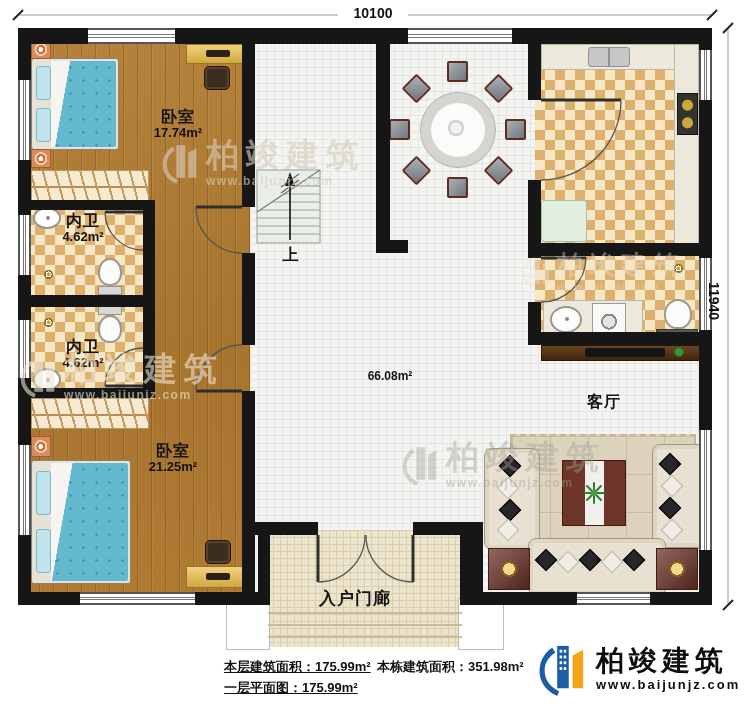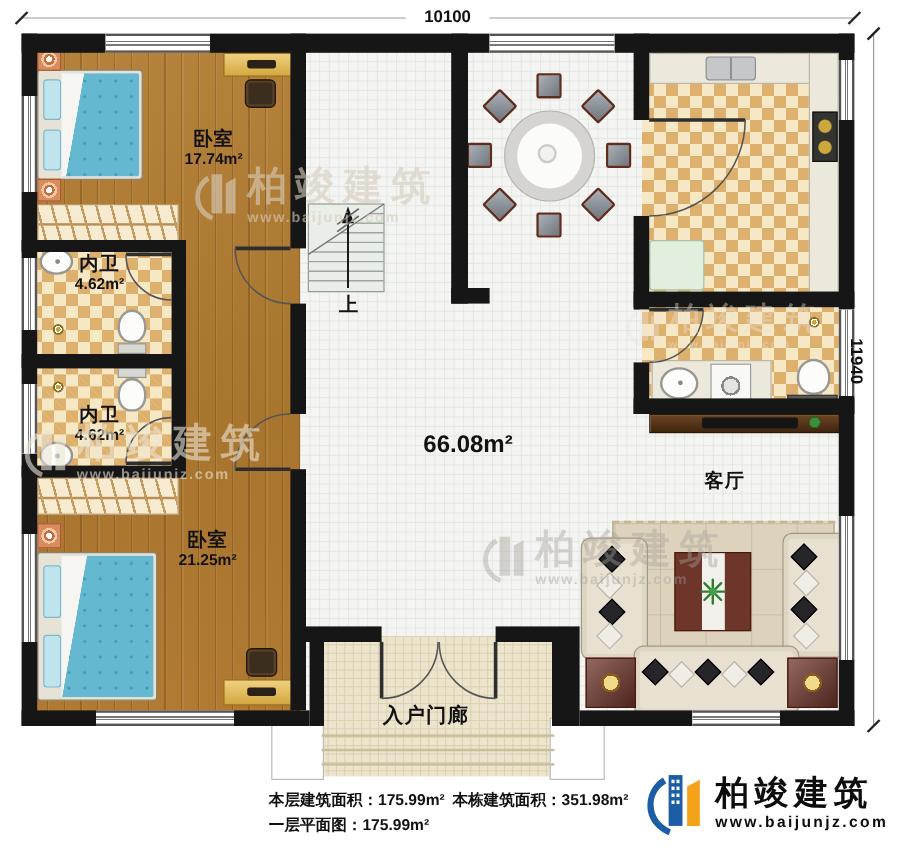--- a/index.html
+++ b/index.html
@@ -309,23 +309,23 @@
     <span class="ar">4.62m²</span>
   </div>
   <div class="rlabel" style="left:123px;top:442px;width:100px;">
     <span class="nm">卧室</span>
     <span class="ar">21.25m²</span>
   </div>
   <div class="rlabel" style="left:564px;top:393px;width:80px;">
     <span class="nm">客厅</span>
   </div>
   <div class="rlabel" style="left:340px;top:360px;width:100px;">
-    <span class="ar" style="font-size:20px;">66.08m²</span>
-  </div>
-  <div class="rlabel" style="left:295px;top:589px;width:120px;font-family:Liberation Mono, monospace;">
+    <span class="ar" style="font-size:12px;margin-top:10px;">66.08m²</span>
+  </div>
+  <div class="rlabel" style="left:295px;top:589px;width:120px;">
     <span class="nm" style="font-size:17px;">入户门廊</span>
   </div>
   <div class="rlabel" style="left:276px;top:246px;width:30px;">
     <span class="nm">上</span>
   </div>
 
   <div class="dimlabel" style="left:338px;top:5px;width:64px;text-align:center;">10100</div>
   <div class="dimlabel" style="left:722px;top:268px;width:60px;text-align:center;transform:rotate(90deg);transform-origin:0 0;background:transparent;">11940</div>
 
   <div class="wm" style="left:160px;top:138px;color:rgba(214,204,188,0.62);">
@@ -366,21 +366,21 @@
         <path d="M22,58 C8,52 2,40 4,28 C5,20 10,12 17,8 L20,13 C13,17 9,24 9,31 C9,41 14,48 24,53 Z" fill="currentColor"></path>
         <rect x="22" y="6" width="12" height="44" fill="currentColor"></rect>
         <path d="M38,50 L38,16 L49,10 L49,50 Z" fill="currentColor"></path>
       </svg>
     <div class="wm-tx">
         <div class="wm-nm">柏竣建筑</div>
         <div class="wm-url">www.baijunjz.com</div>
       </div>
   </div>
 
-  <div class="finfo" style="left:224px;top:656px;">
+  <div class="finfo" style="left:224px;top:656px;text-decoration:underline;">
     <div><span>本层建筑面积：</span><span>175.99m²</span></div>
     <div><span>一层平面图：</span><span>175.99m²</span></div>
   </div>
   <div class="finfo" style="left:377px;top:656px;">
     <div><span>本栋建筑面积：</span><span>351.98m²</span></div>
   </div>
   <div class="brand" style="left:536px;top:640px;">
     <svg width="52" height="58" viewBox="0 0 54 60">
       <path d="M22,58 C8,52 2,40 4,28 C5,20 10,12 17,8 L20,13 C13,17 9,24 9,31 C9,41 14,48 24,53 Z" fill="#1b5ea6"></path>
       <rect x="22" y="6" width="12" height="44" fill="#1b5ea6"></rect>

